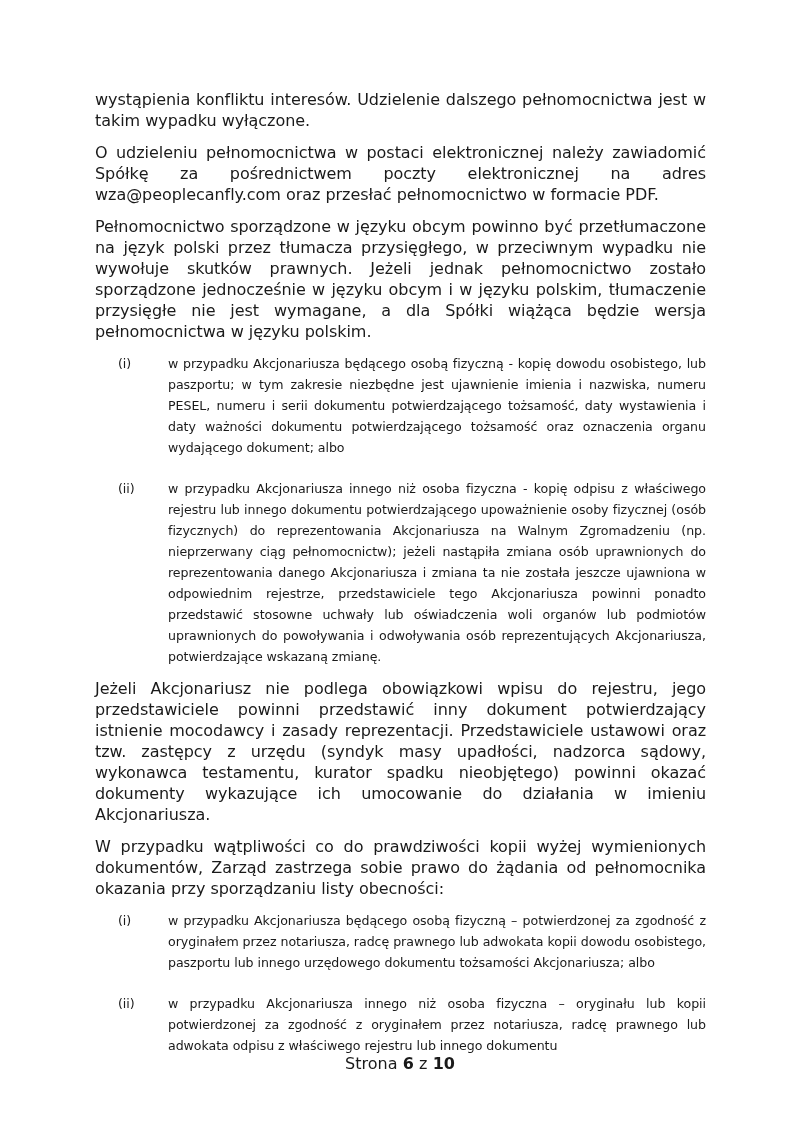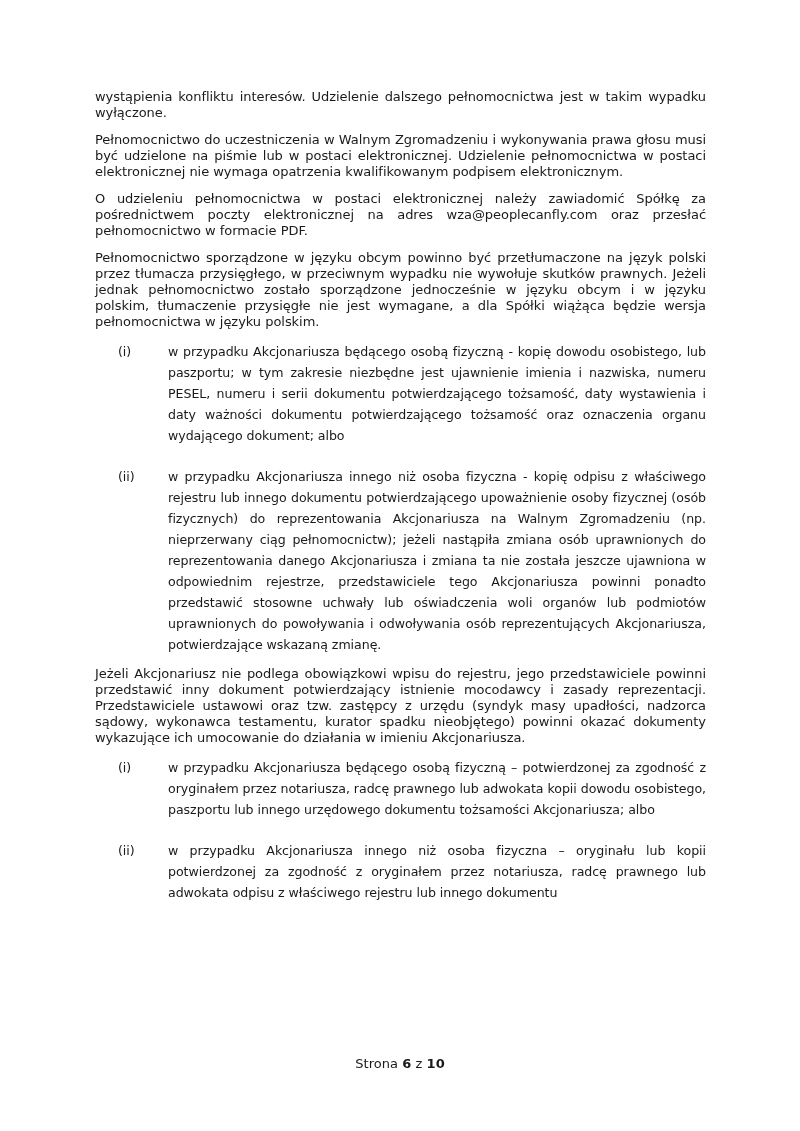--- a/index.html
+++ b/index.html
@@ -23,22 +23,22 @@
 
   .content {
     position: absolute;
     left: 95px;
     top: 89px;
     width: 611px;
   }
 
   p.para {
     margin: 0 0 11px 0;
-    font-size: 13px;
-    line-height: 16px;
+    font-size: 16px;
+    line-height: 21px;
     text-align: justify;
     text-justify: inter-word;
     letter-spacing: -0.05px;
     hyphens: none;
     word-spacing: 0.1px;
   }
 
   p.para:last-child {
     margin-bottom: 0;
   }
@@ -76,59 +76,59 @@
     line-height: 21px;
     letter-spacing: -0.05px;
   }
 
   .footer {
     position: absolute;
     left: 0;
     right: 0;
     top: 1057px;
     text-align: center;
-    font-size: 13px;
+    font-size: 16px;
     line-height: 14px;
     color: #1a1a1a;
     letter-spacing: 0.05px;
   }
 
   .footer b {
     font-weight: 700;
   }
 </style>
 </head>
 <body>
 
 <div class="page">
 
   <div class="content">
 
     <p class="para">wystąpienia konfliktu interesów. Udzielenie dalszego pełnomocnictwa jest w takim wypadku wyłączone.</p>
 
-    <p class="para">Pełnomocnictwo do uczestniczenia w Walnym Zgromadzeniu i wykonywania prawa głosu musi być udzielone na piśmie lub w postaci elektronicznej. Udzielenie pełnomocnictwa w postaci elektronicznej nie wymaga opatrzenia kwalifikowanym podpisem elektronicznym.</p>
 
     <p class="para">O udzieleniu pełnomocnictwa w postaci elektronicznej należy zawiadomić Spółkę za pośrednictwem poczty elektronicznej na adres wza@peoplecanfly.com oraz przesłać pełnomocnictwo w formacie PDF.</p>
 
     <p class="para">Pełnomocnictwo sporządzone w języku obcym powinno być przetłumaczone na język polski przez tłumacza przysięgłego, w przeciwnym wypadku nie wywołuje skutków prawnych. Jeżeli jednak pełnomocnictwo zostało sporządzone jednocześnie w języku obcym i w języku polskim, tłumaczenie przysięgłe nie jest wymagane, a dla Spółki wiążąca będzie wersja pełnomocnictwa w języku polskim.</p>
 
 
     <ol class="roman-list">
       <li>
         <span class="marker">(i)</span>
         <span class="item-text">w przypadku Akcjonariusza będącego osobą fizyczną - kopię dowodu osobistego, lub paszportu; w tym zakresie niezbędne jest ujawnienie imienia i nazwiska, numeru PESEL, numeru i serii dokumentu potwierdzającego tożsamość, daty wystawienia i daty ważności dokumentu potwierdzającego tożsamość oraz oznaczenia organu wydającego dokument; albo</span>
       </li>
       <li>
         <span class="marker">(ii)</span>
         <span class="item-text">w przypadku Akcjonariusza innego niż osoba fizyczna - kopię odpisu z właściwego rejestru lub innego dokumentu potwierdzającego upoważnienie osoby fizycznej (osób fizycznych) do reprezentowania Akcjonariusza na Walnym Zgromadzeniu (np. nieprzerwany ciąg pełnomocnictw); jeżeli nastąpiła zmiana osób uprawnionych do reprezentowania danego Akcjonariusza i zmiana ta nie została jeszcze ujawniona w odpowiednim rejestrze, przedstawiciele tego Akcjonariusza powinni ponadto przedstawić stosowne uchwały lub oświadczenia woli organów lub podmiotów uprawnionych do powoływania i odwoływania osób reprezentujących Akcjonariusza, potwierdzające wskazaną zmianę.</span>
       </li>
     </ol>
 
     <p class="para">Jeżeli Akcjonariusz nie podlega obowiązkowi wpisu do rejestru, jego przedstawiciele powinni przedstawić inny dokument potwierdzający istnienie mocodawcy i zasady reprezentacji. Przedstawiciele ustawowi oraz tzw. zastępcy z urzędu (syndyk masy upadłości, nadzorca sądowy, wykonawca testamentu, kurator spadku nieobjętego) powinni okazać dokumenty wykazujące ich umocowanie do działania w imieniu Akcjonariusza.</p>
 
+    <p class="para">W przypadku wątpliwości co do prawdziwości kopii wyżej wymienionych dokumentów, Zarząd zastrzega sobie prawo do żądania od pełnomocnika okazania przy sporządzaniu listy obecności:</p>
 
     <ol class="roman-list">
       <li>
         <span class="marker">(i)</span>
         <span class="item-text">w przypadku Akcjonariusza będącego osobą fizyczną – potwierdzonej za zgodność z oryginałem przez notariusza, radcę prawnego lub adwokata kopii dowodu osobistego, paszportu lub innego urzędowego dokumentu tożsamości Akcjonariusza; albo</span>
       </li>
       <li>
         <span class="marker">(ii)</span>
         <span class="item-text">w przypadku Akcjonariusza innego niż osoba fizyczna – oryginału lub kopii potwierdzonej za zgodność z oryginałem przez notariusza, radcę prawnego lub adwokata odpisu z właściwego rejestru lub innego dokumentu</span>
       </li>

